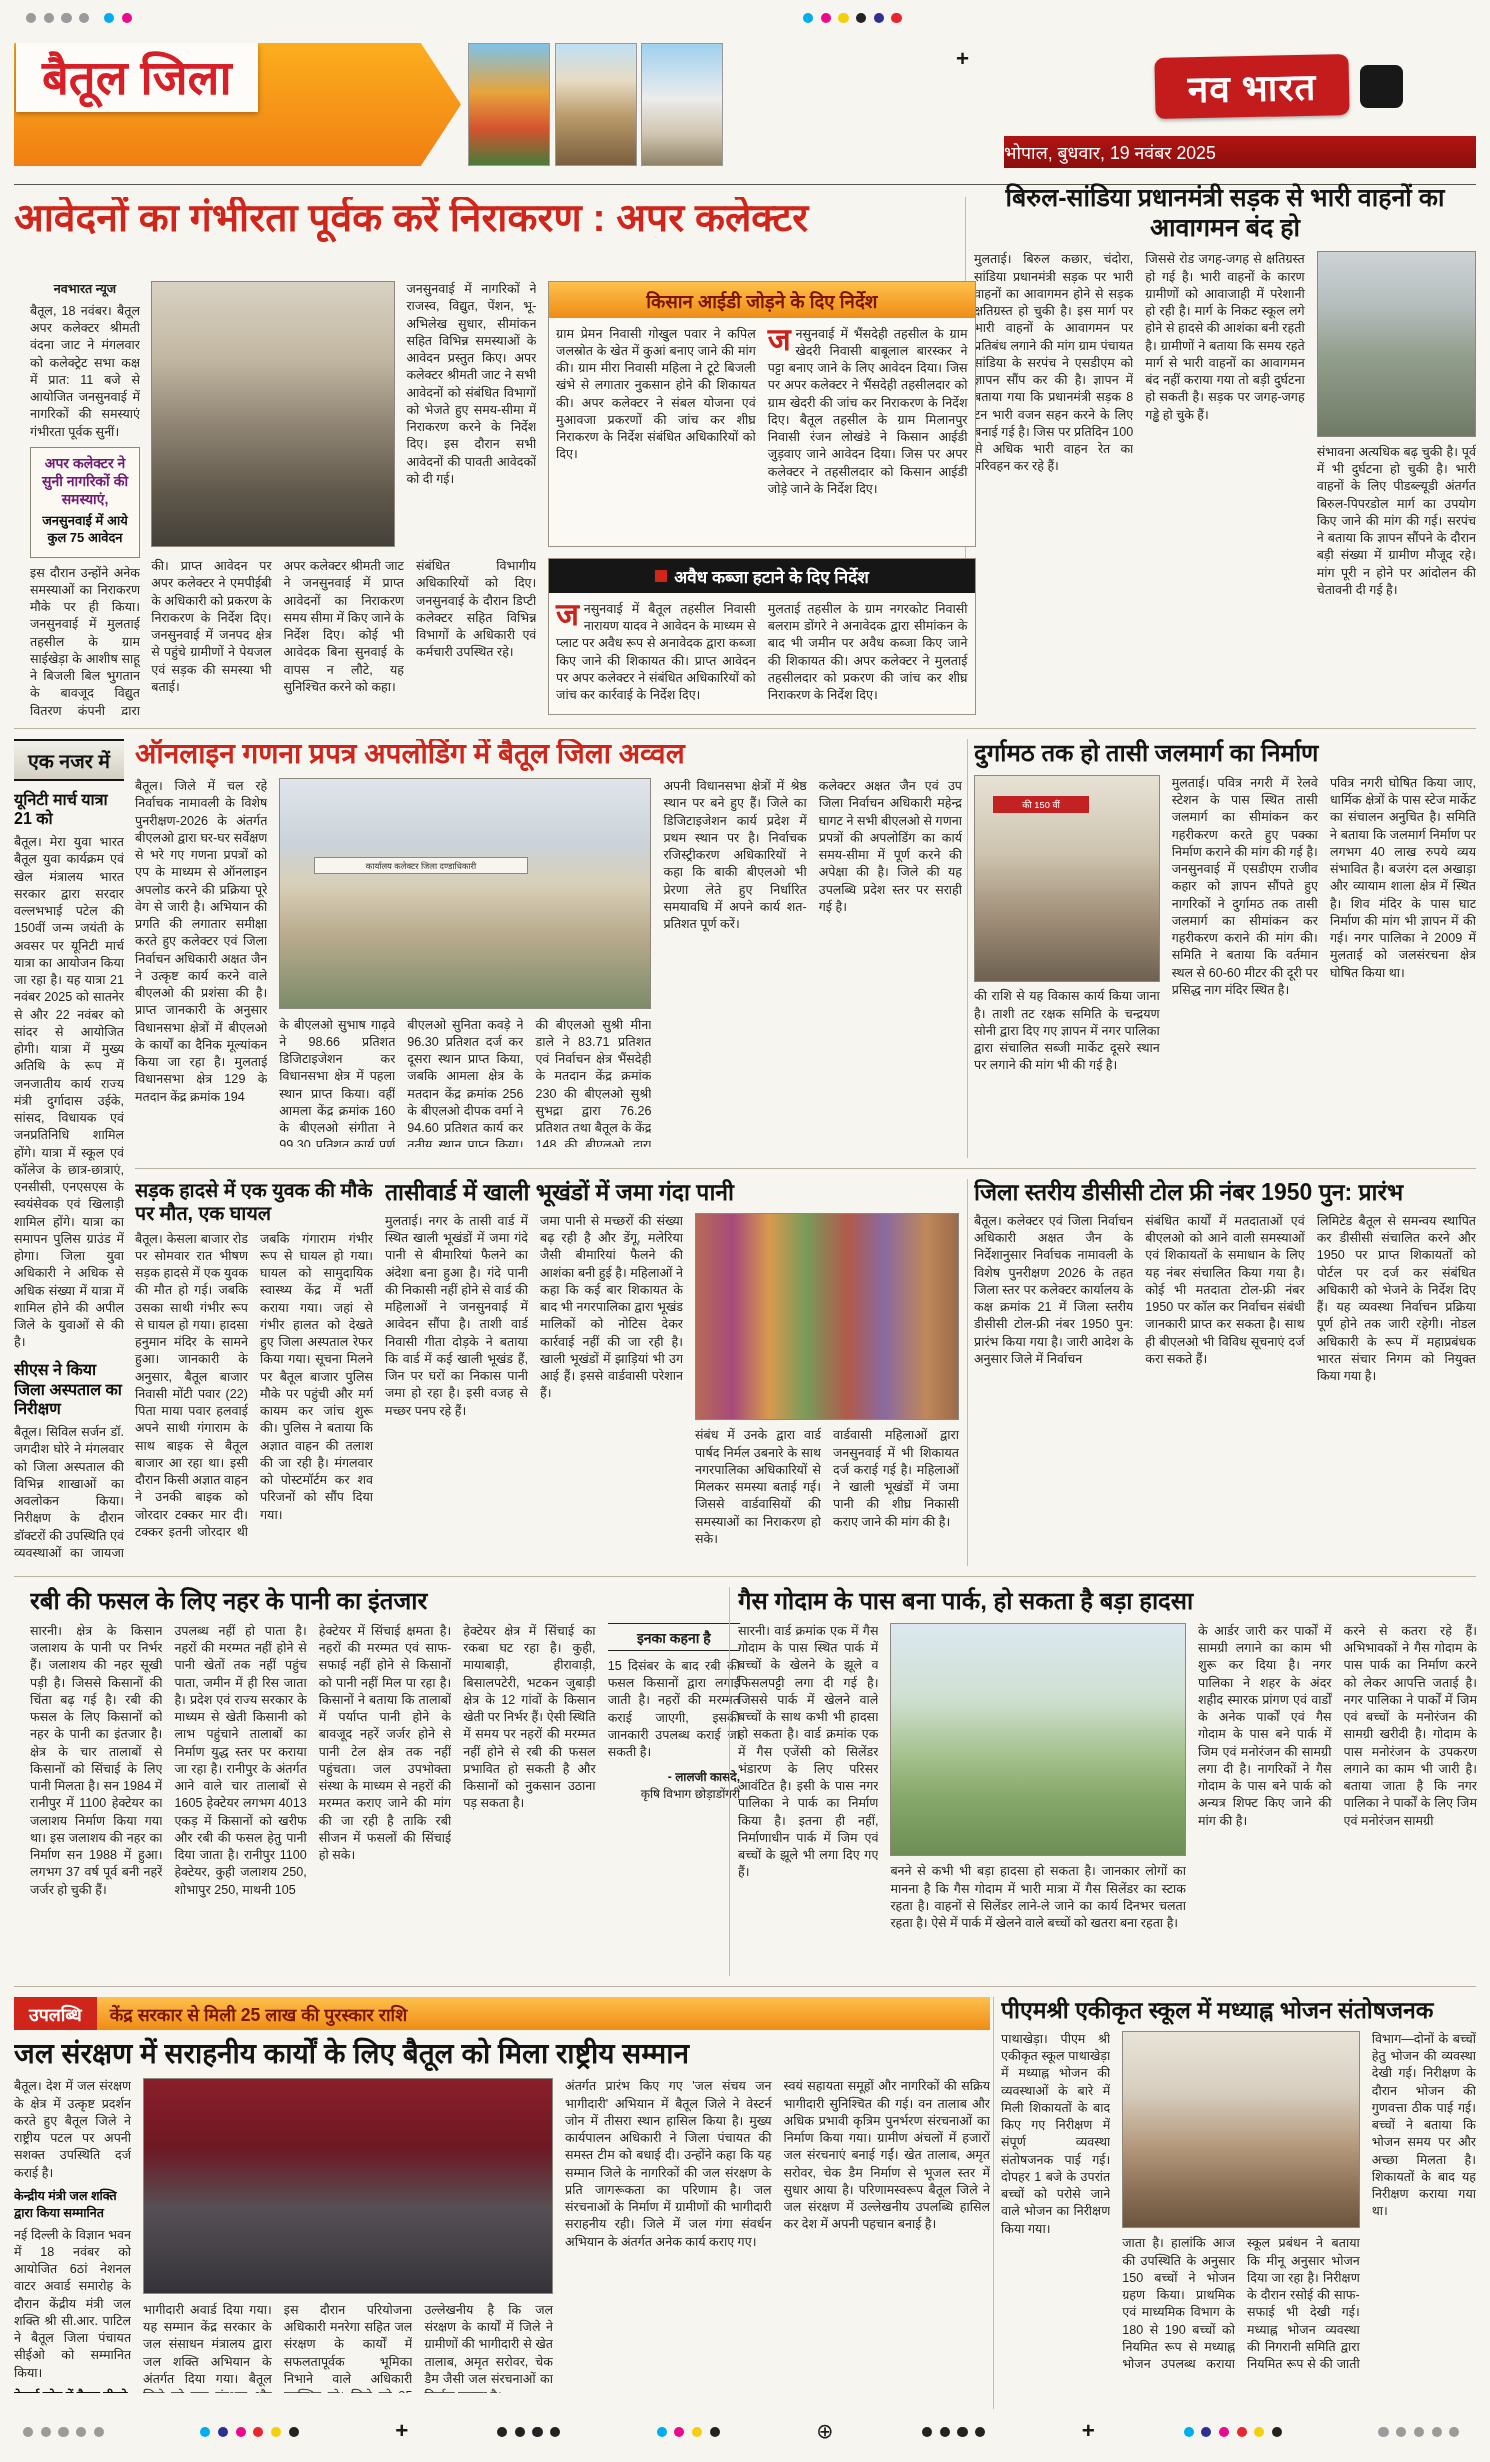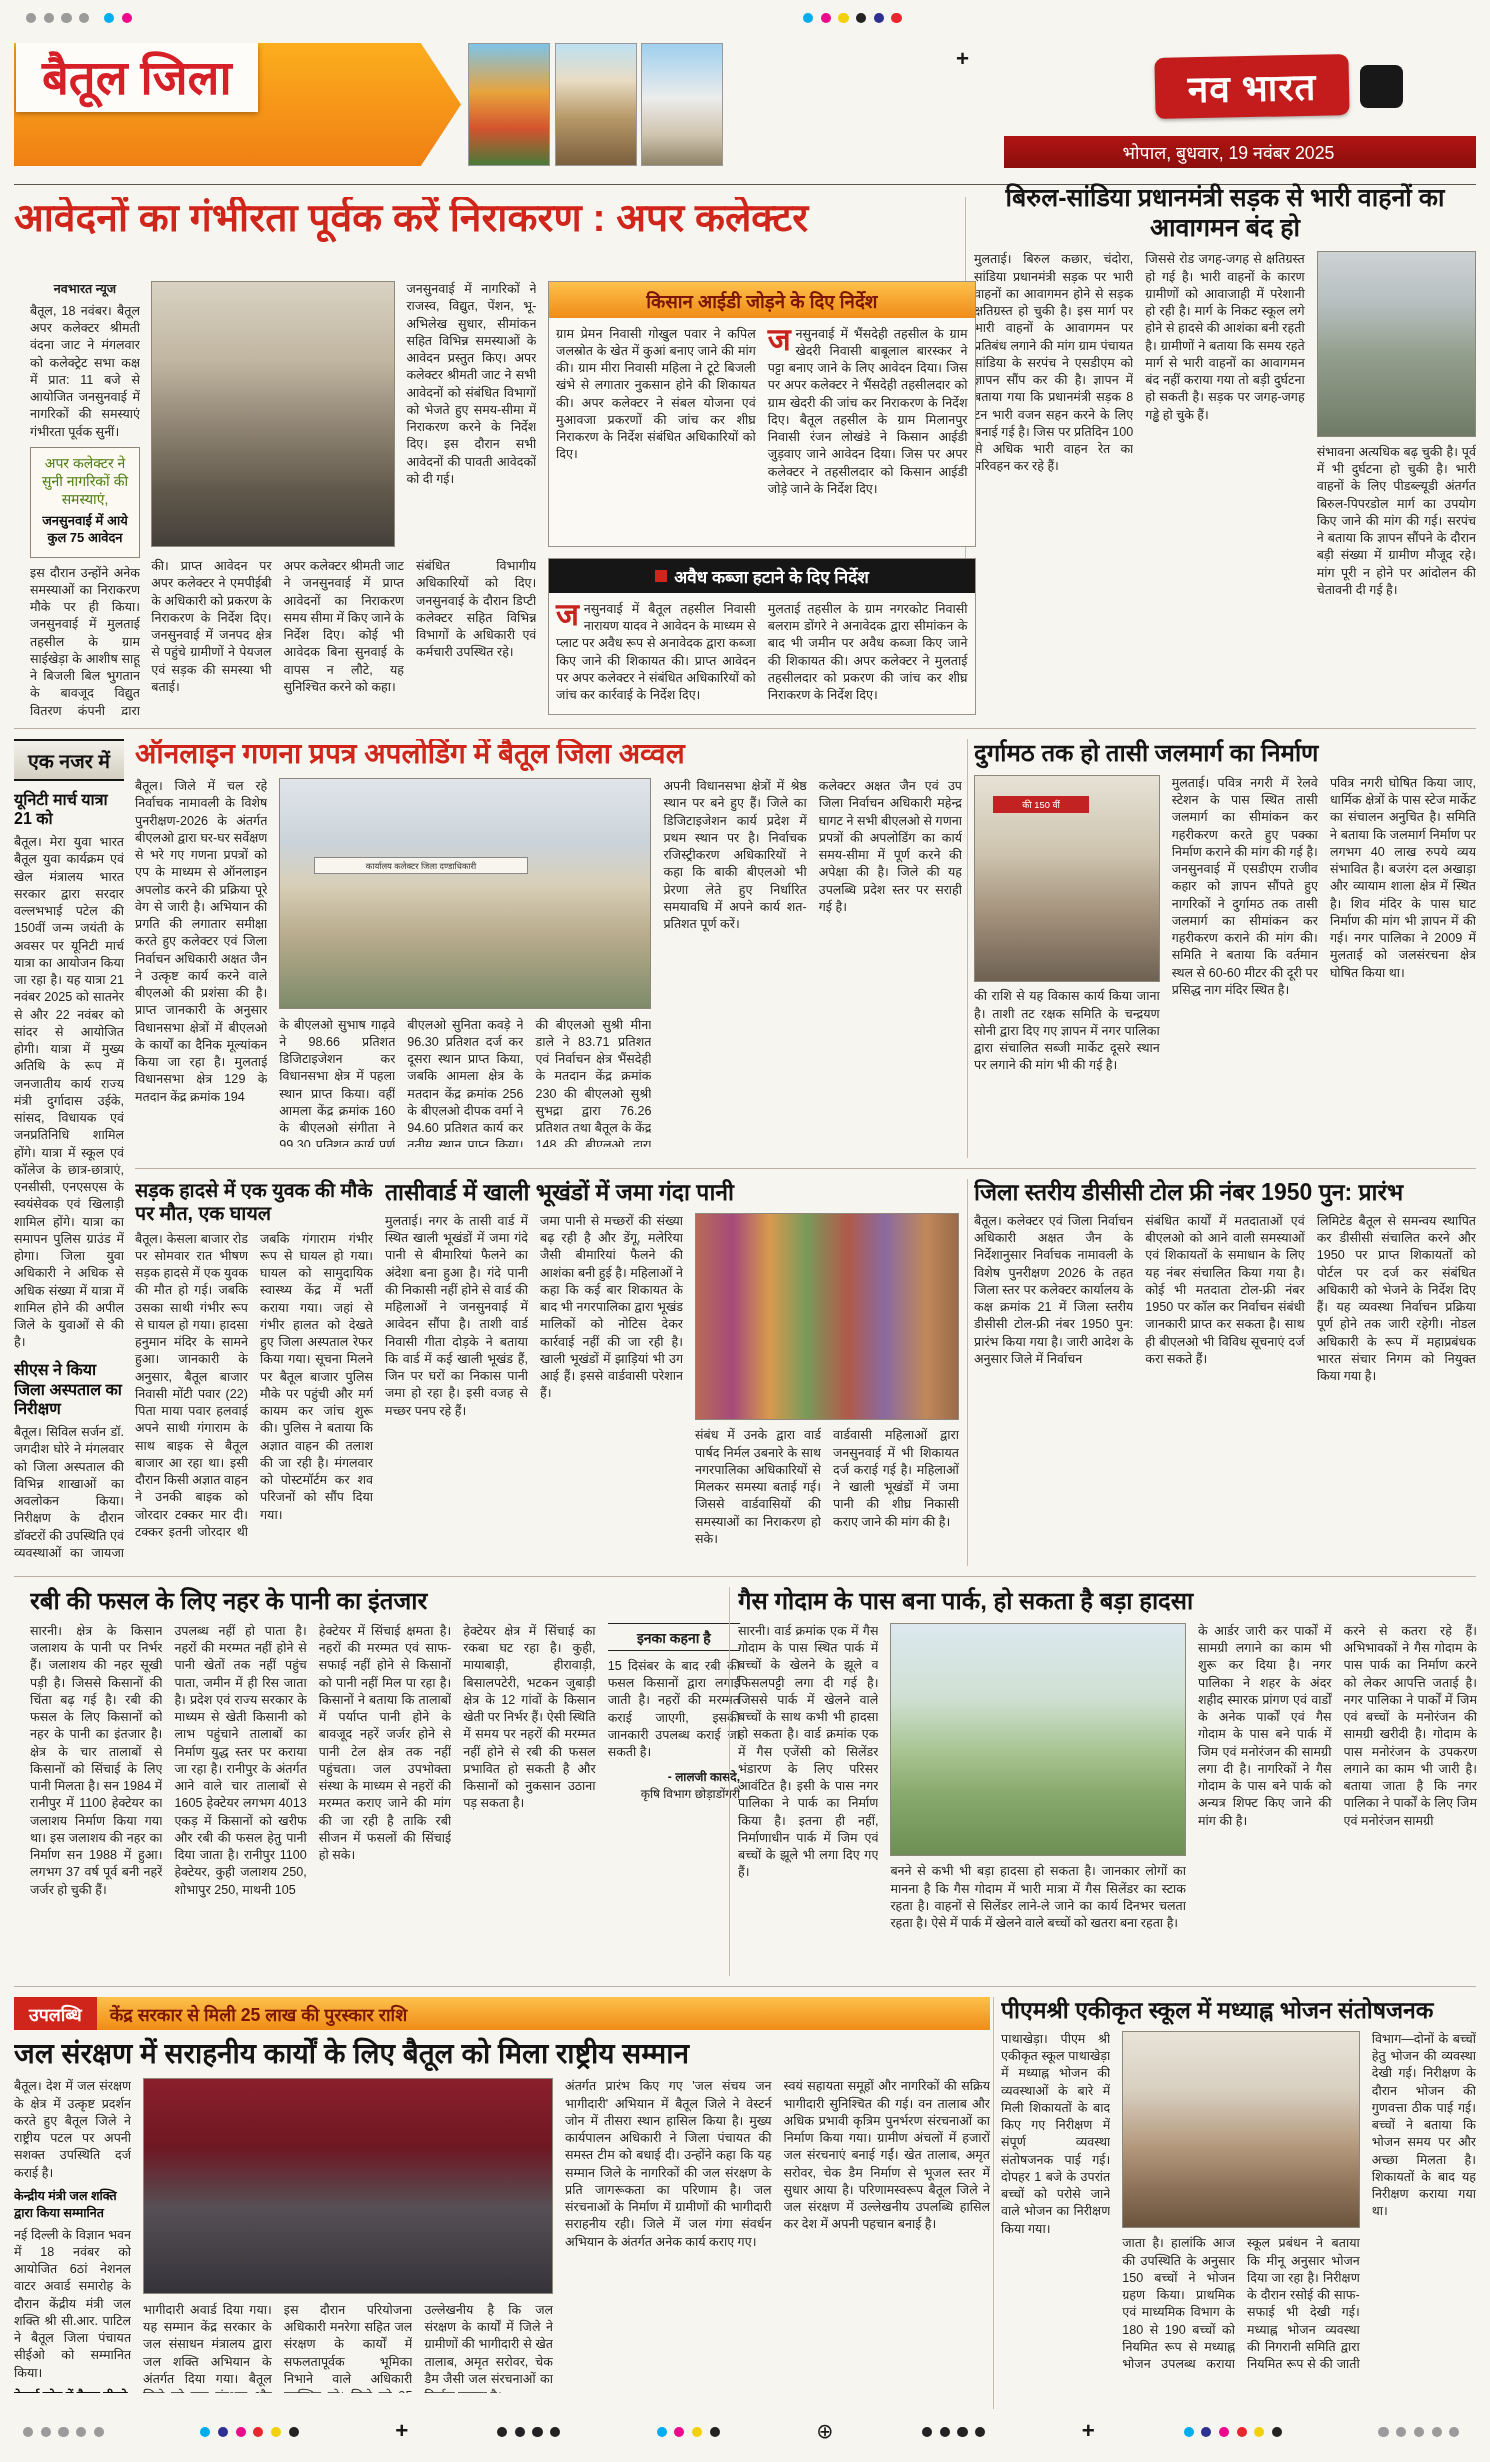--- a/index.html
+++ b/index.html
@@ -17,21 +17,21 @@
 h1,h2,h3{font-weight:bold}
 .hl-red{color:#d0251a;font-size:39px;line-height:1.08}
 .hl-red2{color:#d0251a;font-size:28px;margin-bottom:8.4px;line-height:1.1}
 .hl-blk{color:#141414;line-height:1.15}
 .h21{font-size:19.6px;margin-bottom:6.5px}
 .h25{font-size:23px;margin-bottom:7.5px}
 .h26{font-size:24px;margin-bottom:8.4px}
 .h30{font-size:28px;margin-bottom:8.4px}
 .agency{font-weight:bold;text-align:center;margin-bottom:2.8px}
 .hlbox{border:1.4px solid #8c8678;padding:6.5px 2.8px;margin:6.5px 0;text-align:center;background:#fbf9f2}
-.hl1{color:#4d7c0f;font-weight:normal;font-size:14px;line-height:1.28}
+.hl1{color:#701a75;font-weight:bold;font-size:14px;line-height:1.28}
 .hl2{color:#121212;font-weight:bold;font-size:13px;margin-top:4.7px;line-height:1.25}
 .box{border:0.9px solid #9a9284;background:#fbf9f3;display:flex;flex-direction:column;overflow:hidden}
 .box-body{padding:7.5px;flex:1;overflow:hidden}
 .bh-orange{background:linear-gradient(180deg,#fdc14b,#ef8c17);color:#7c1503;font-weight:bold;font-size:18.6px;text-align:center;padding:5.6px 3.7px}
 .bh-black{background:#161616;color:#fff;font-weight:bold;font-size:17px;text-align:center;padding:5.6px 3.7px;display:flex;align-items:center;justify-content:center;gap:7.5px}
 .notch{width:12px;height:12px;background:#d0251a;display:inline-block;flex-shrink:0}
 .dc::first-letter{float:left;font-size:31px;line-height:28px;font-weight:bold;color:#c9231d;padding:0 4.7px 0 0}
 .sb-head{background:linear-gradient(180deg,#f2f0ea,#d3cfc2);border-top:2.8px solid #151515;border-bottom:2.8px solid #151515;font-weight:bold;font-size:19.6px;text-align:center;padding:5.6px 1.9px;margin-bottom:8.4px;color:#111}
 .sb-title{font-size:16px;line-height:1.22;margin:8.4px 0 5.6px;color:#101010}
 .xhead{font-weight:bold;margin:5.6px 0;color:#101010;text-align:left}
@@ -44,21 +44,21 @@
 .photo-sign{position:absolute;left:9%;top:34%;width:58%;background:rgba(250,248,240,.93);color:#333;font-size:8.4px;text-align:center;padding:1.9px;border:0.9px solid #888}
 .banner-strip{position:absolute;left:10%;top:10%;width:52%;background:#c32222;color:#fff;font-size:9.3px;text-align:center;padding:1.9px}
 .dot{width:10.2px;height:10.2px;border-radius:50%;display:inline-block;margin-right:7.5px}
 .d-gy{background:#9b9b9b}.d-cy{background:#00aeef}.d-mg{background:#ec0a8c}.d-yl{background:#f2d10c}.d-bk{background:#232323}.d-bl{background:#2e3192}.d-rd{background:#e8262d}
 .plus{font-size:22.4px;font-weight:bold;color:#1a1a1a;line-height:1}
 .target{font-size:20.5px;color:#1a1a1a;line-height:1}
 .marks-bottom{position:absolute;left:0;top:2420px;width:1490px;display:flex;justify-content:space-between;align-items:center;padding:0 23px}
 .mgrp{white-space:nowrap}
 .logo-block{background:#c41c1c;color:#fff;font-weight:bold;font-size:37px;display:flex;align-items:center;justify-content:center;border-radius:9.3px;transform:rotate(-1.2deg);letter-spacing:0.9px;box-shadow:0 1.9px 3.7px rgba(0,0,0,.3)}
 .logo-square{background:#181818;border-radius:7.5px}
-.date-bar{background:linear-gradient(180deg,#b01412,#8c0f0d);color:#fff;font-size:17.7px;display:flex;align-items:center;justify-content:center;padding-right:23px}
+.date-bar{background:linear-gradient(180deg,#b01412,#8c0f0d);color:#fff;font-size:17.7px;display:flex;align-items:center;justify-content:flex-start;padding-right:23px}
 .edition-banner{background:linear-gradient(180deg,#fcae1e,#f07f13);clip-path:polygon(0 0,91% 0,100% 50%,91% 100%,0 100%);display:flex;align-items:flex-start;padding-left:2px}
 .edition-inner{background:#fdfcf8;box-shadow:0 1.9px 5.6px rgba(0,0,0,.35);padding:11.2px 26px}
 .edition-text{color:#d61f26;font-weight:bold;font-size:47px;line-height:1}
 .mast-photos{display:flex;gap:4.7px}
 .mtile{border:0.9px solid #999;width:82px;height:123px}
 .m1{background:linear-gradient(180deg,#7ec3e8,#e8a33c 40%,#d3542e 70%,#4a7a3a)}
 .m2{background:linear-gradient(180deg,#bfe0f2,#e8dcc4 30%,#b99a6a 60%,#7a5f3e)}
 .m3{background:linear-gradient(180deg,#9fd0ee,#ececec 45%,#cfc4ae 75%,#8f8468)}
 .ph-meeting{background:linear-gradient(180deg,#d9d2c3,#c0b5a0 30%,#8f8473 55%,#5f574a 80%,#44403a)}
 .ph-road{background:linear-gradient(180deg,#cdd3d5,#b4bcbc 30%,#94a08e 55%,#6f7a66)}

